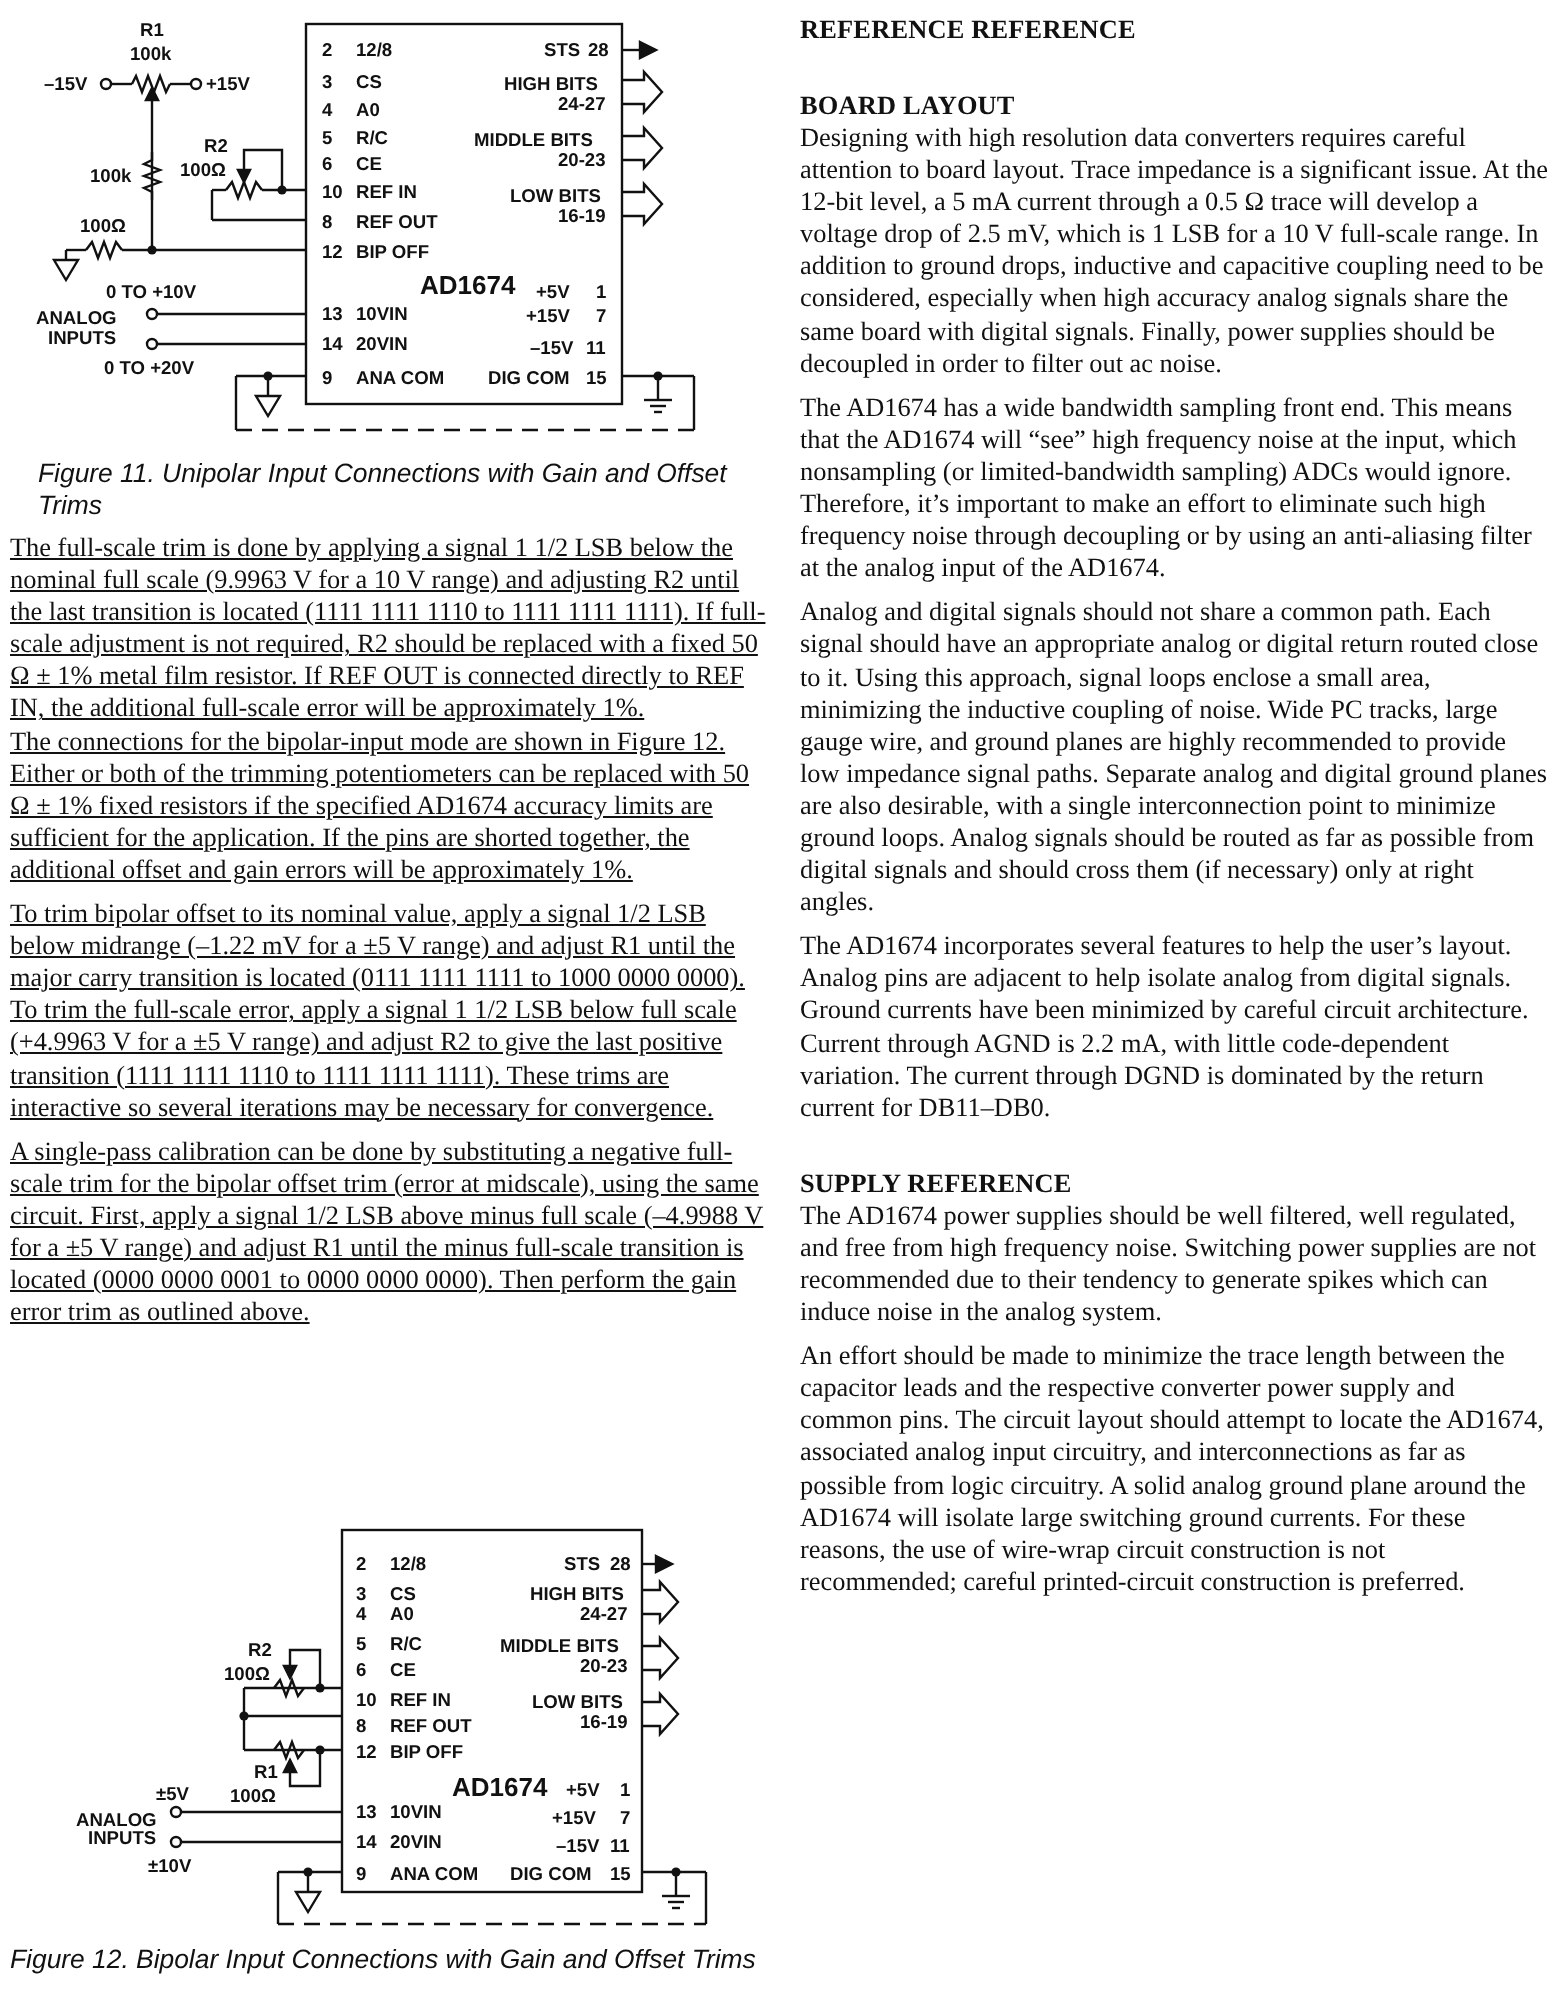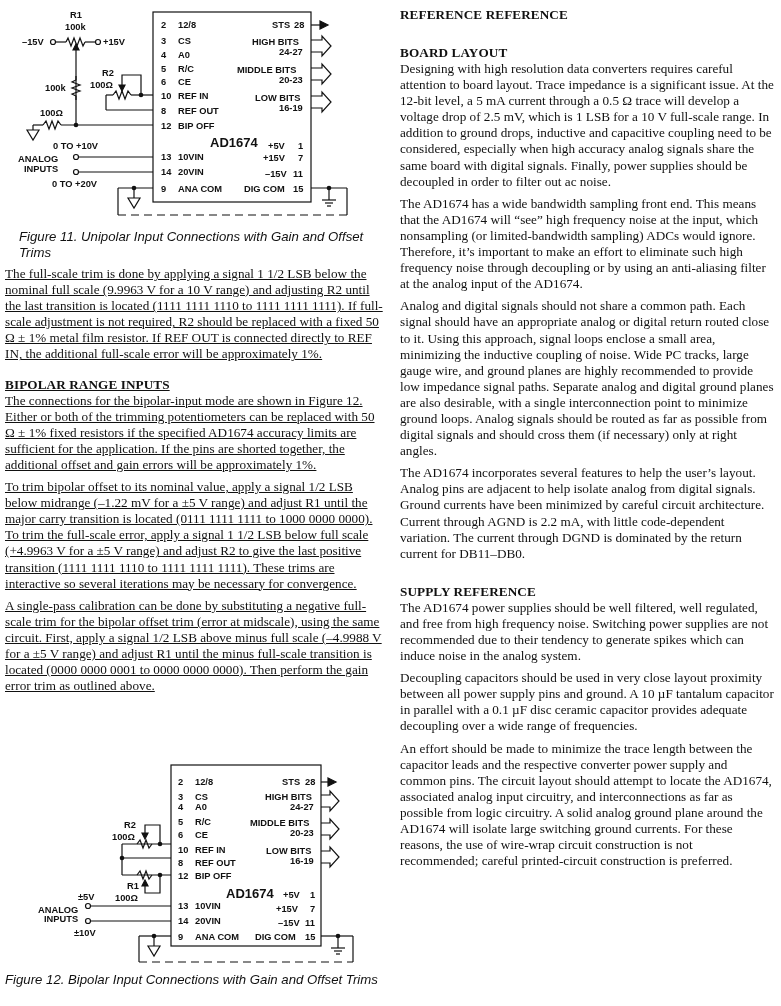--- a/index.html
+++ b/index.html
@@ -133,21 +133,20 @@
     <text x="244" y="192">DIG COM</text>
       <text x="293" y="192">15</text>
   </svg>
 
   <div class="abs" style="left:19px;top:229px;width:360px;">
     <p class="cap">Figure 11.  Unipolar Input Connections with Gain and Offset Trims</p>
   </div>
 
   <div class="abs" style="left:5px;top:266px;width:380px;text-decoration:underline;">
     <p class="para">The full-scale trim is done by applying a signal 1 1/2 LSB below the nominal full scale (9.9963 V for a 10 V range) and adjusting R2 until the last transition is located (1111 1111 1110 to 1111 1111 1111). If full-scale adjustment is not required, R2 should be replaced with a fixed 50 Ω ± 1% metal film resistor. If REF OUT is connected directly to REF IN, the additional full-scale error will be approximately 1%.</p>
-    <p class="h" style="margin-top:14px">BIPOLAR RANGE INPUTS</p>
     <p class="para">The connections for the bipolar-input mode are shown in Figure 12. Either or both of the trimming potentiometers can be replaced with 50 Ω ± 1% fixed resistors if the specified AD1674 accuracy limits are sufficient for the application. If the pins are shorted together, the additional offset and gain errors will be approximately 1%.</p>
     <p class="para" style="margin-top:6px">To trim bipolar offset to its nominal value, apply a signal 1/2 LSB below midrange (–1.22 mV for a ±5 V range) and adjust R1 until the major carry transition is located (0111 1111 1111 to 1000 0000 0000). To trim the full-scale error, apply a signal 1 1/2 LSB below full scale (+4.9963 V for a ±5 V range) and adjust R2 to give the last positive transition (1111 1111 1110 to 1111 1111 1111). These trims are interactive so several itera­tions may be necessary for convergence.</p>
     <p class="para" style="margin-top:6px">A single-pass calibration can be done by substituting a negative full-scale trim for the bipolar offset trim (error at midscale), using the same circuit. First, apply a signal 1/2 LSB above minus full scale (–4.9988 V for a ±5 V range) and adjust R1 until the minus full-scale transition is located (0000 0000 0001 to 0000 0000 0000). Then perform the gain error trim as outlined above.</p>
   </div>
 
   <svg class="abs" style="left:0;top:755px" width="390" height="215" viewBox="0 0 390 215">
     <g stroke="#111" stroke-width="1.2" fill="none">
       <rect x="171" y="10" width="150" height="181"></rect>
 
       <line x1="122" y1="89" x2="171" y2="89"></line>
@@ -250,15 +249,14 @@
   <p class="h">REFERENCE REFERENCE</p>
 
   <p class="h" style="margin-top:22px">BOARD LAYOUT</p>
   <p class="para">Designing with high resolution data converters requires careful attention to board layout. Trace impedance is a significant issue. At the 12-bit level, a 5 mA current through a 0.5 Ω trace will develop a voltage drop of 2.5 mV, which is 1 LSB for a 10 V full-scale range. In addition to ground drops, inductive and ca­pacitive coupling need to be considered, especially when high accuracy analog signals share the same board with digital sig­nals. Finally, power supplies should be decoupled in order to filter out ac noise.</p>
   <p class="para" style="margin-top:6px">The AD1674 has a wide bandwidth sampling front end. This means that the AD1674 will “see” high frequency noise at the input, which nonsampling (or limited-bandwidth sampling) ADCs would ignore. Therefore, it’s important to make an effort to eliminate such high frequency noise through decoupling or by using an anti-aliasing filter at the analog input of the AD1674.</p>
   <p class="para" style="margin-top:6px">Analog and digital signals should not share a common path. Each signal should have an appropriate analog or digital return routed close to it. Using this approach, signal loops enclose a small area, minimizing the inductive coupling of noise. Wide PC tracks, large gauge wire, and ground planes are highly recom­mended to provide low impedance signal paths. Separate analog and digital ground planes are also desirable, with a single inter­connection point to minimize ground loops. Analog signals should be routed as far as possible from digital signals and should cross them (if necessary) only at right angles.</p>
   <p class="para" style="margin-top:6px">The AD1674 incorporates several features to help the user’s lay­out. Analog pins are adjacent to help isolate analog from digital signals. Ground currents have been minimized by careful circuit architecture. Current through AGND is 2.2 mA, with little code-dependent variation. The current through DGND is domi­nated by the return current for DB11–DB0.</p>
 
   <p class="h" style="margin-top:22px">SUPPLY REFERENCE</p>
   <p class="para">The AD1674 power supplies should be well filtered, well regu­lated, and free from high frequency noise. Switching power sup­plies are not recommended due to their tendency to generate spikes which can induce noise in the analog system.</p>
-  <p class="para" style="margin-top:6px">Decoupling capacitors should be used in very close layout prox­imity between all power supply pins and ground. A 10 µF tanta­lum capacitor in parallel with a 0.1 µF disc ceramic capacitor provides adequate decoupling over a wide range of frequencies.</p>
   <p class="para" style="margin-top:6px">An effort should be made to minimize the trace length between the capacitor leads and the respective converter power supply and common pins. The circuit layout should attempt to locate the AD1674, associated analog input circuitry, and interconnec­tions as far as possible from logic circuitry. A solid analog ground plane around the AD1674 will isolate large switching ground currents. For these reasons, the use of wire-wrap circuit construction is not recommended; careful printed-circuit con­struction is preferred.</p>
 </div>
 
 </body></html>

